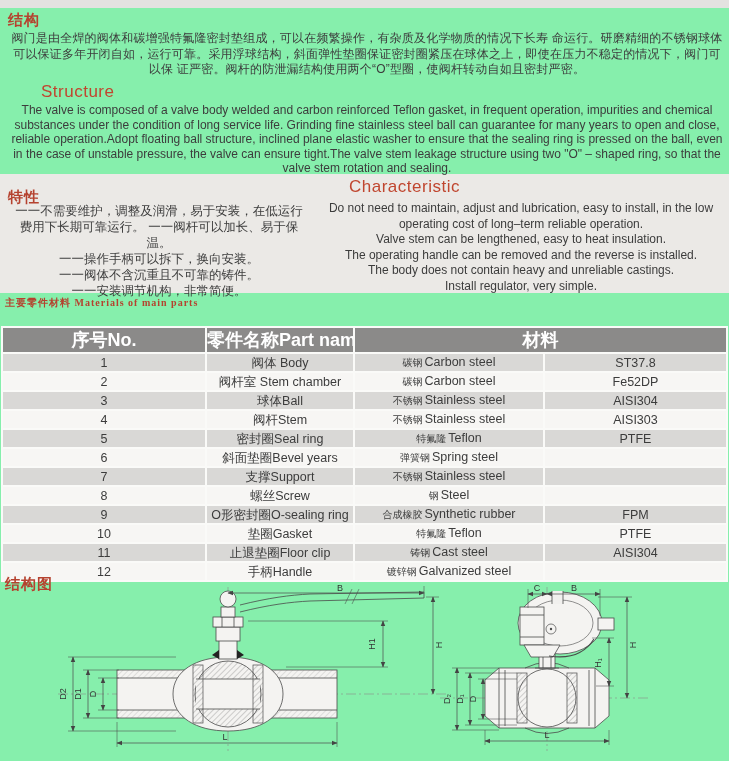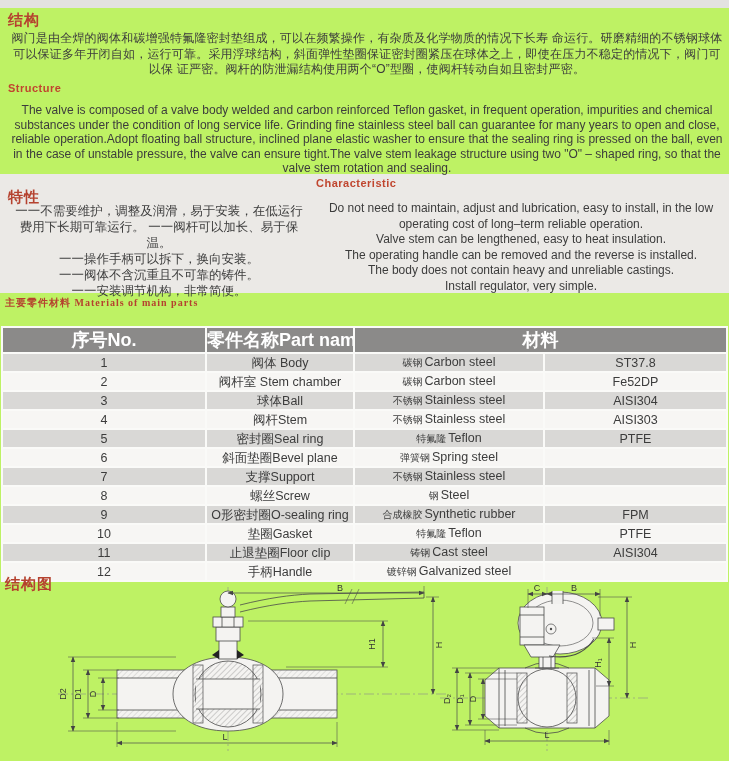--- a/index.html
+++ b/index.html
@@ -1,22 +1,22 @@
 <!DOCTYPE html>
 <html><head>
 <meta charset="utf-8">
 <style>
   html,body{margin:0;padding:0;background:#f1f0ee;}
-  .page{position:relative;width:729px;height:761px;background:#bef264;overflow:hidden;
+  .page{position:relative;width:729px;height:761px;background:#86efac;overflow:hidden;
         font-family:"Liberation Sans","DejaVu Sans",sans-serif;color:#3c3c3c;}
   .top-strip{position:absolute;left:0;top:0;width:729px;height:8px;background:#e3e2e0;}
   .band{position:absolute;left:0;top:174px;width:729px;height:119px;background:#ebe9e6;}
 
   .h-cn{position:absolute;color:#b5422f;font-size:15px;font-weight:700;letter-spacing:1px;}
-  .h-en{position:absolute;color:#c0462f;font-size:11px;font-weight:700;letter-spacing:.5px;}
+  .h-en{position:absolute;color:#c0462f;font-size:17px;font-weight:400;letter-spacing:.5px;margin-left:33px;}
 
   .p{position:absolute;font-size:12px;text-align:center;}
   #p-structure-cn{left:8px;top:31px;width:718px;line-height:15.5px;letter-spacing:.2px;}
   #p-structure-en{left:8px;top:103px;width:718px;line-height:14.6px;}
   #cn-bullets{left:8px;top:203px;width:302px;line-height:16px;font-size:12.5px;}
   #en-bullets{left:316px;top:201px;width:410px;line-height:15.5px;}
 
   .materials-table{position:absolute;left:1px;top:326px;width:727px;border-collapse:collapse;table-layout:fixed;}
   .materials-table th,.materials-table td{border:2px solid #fafaf8;text-align:center;padding:0;overflow:hidden;white-space:nowrap;}
   .materials-table thead th{background:#8b8a89;color:#fff;font-size:18px;font-weight:700;height:22px;}
@@ -106,21 +106,21 @@
           <td>AISI303</td>
         </tr>
       <tr>
           <td>5</td>
           <td>密封圈Seal ring</td>
           <td><span class="mat-cn">特氟隆</span><span>Teflon</span></td>
           <td>PTFE</td>
         </tr>
       <tr>
           <td>6</td>
-          <td>斜面垫圈Bevel plane</td>
+          <td>斜面垫圈Bevel years</td>
           <td><span class="mat-cn">弹簧钢</span><span>Spring steel</span></td>
           <td></td>
         </tr>
       <tr>
           <td>7</td>
           <td>支撑Support</td>
           <td><span class="mat-cn">不锈钢</span><span>Stainless steel</span></td>
           <td></td>
         </tr>
       <tr>

